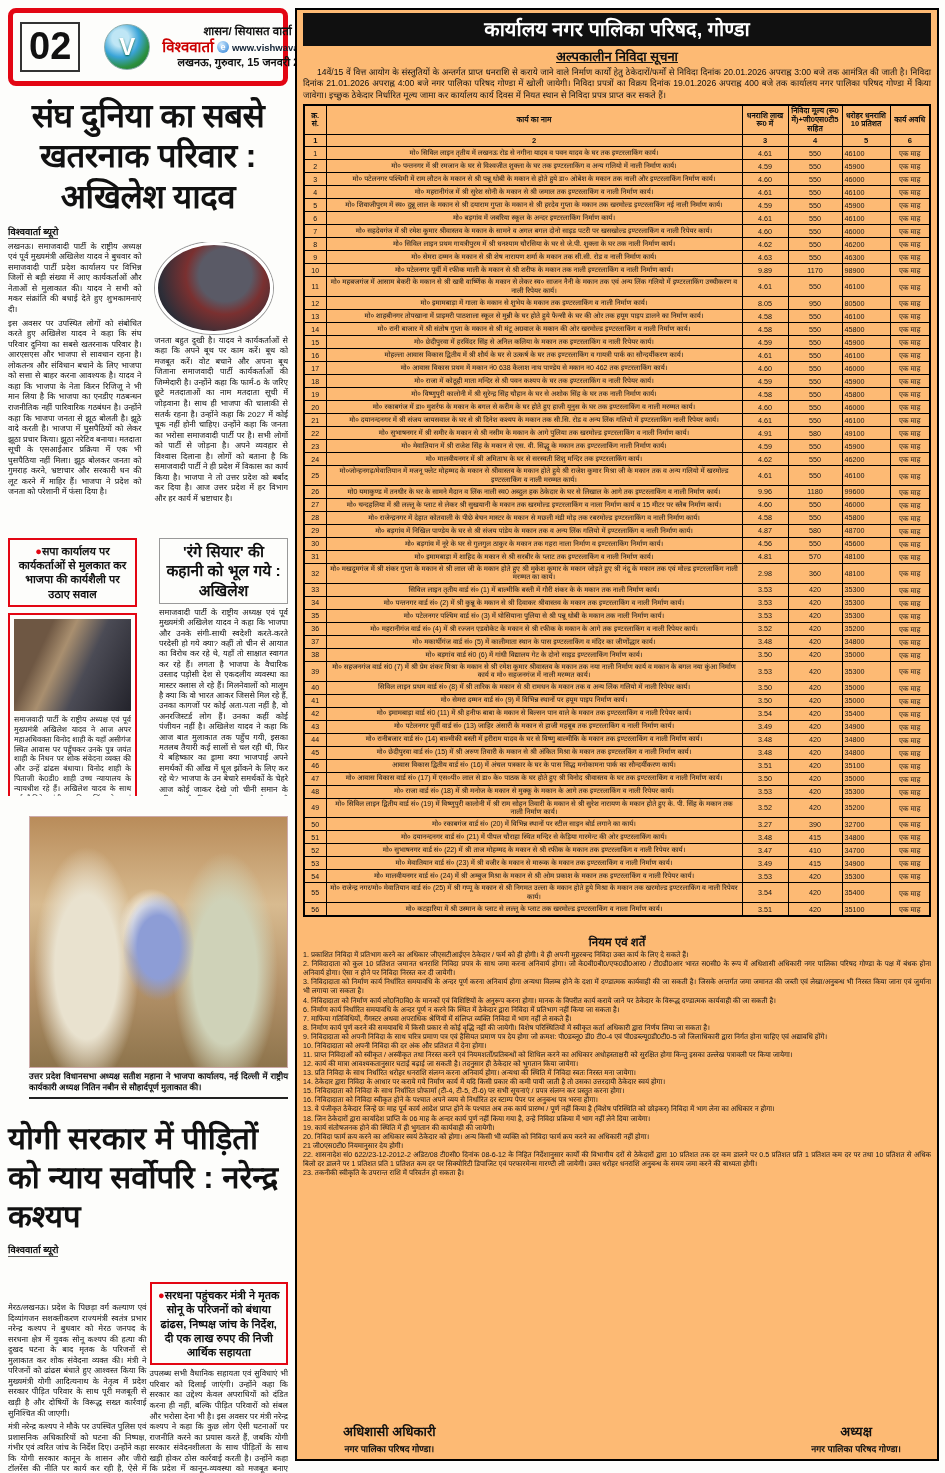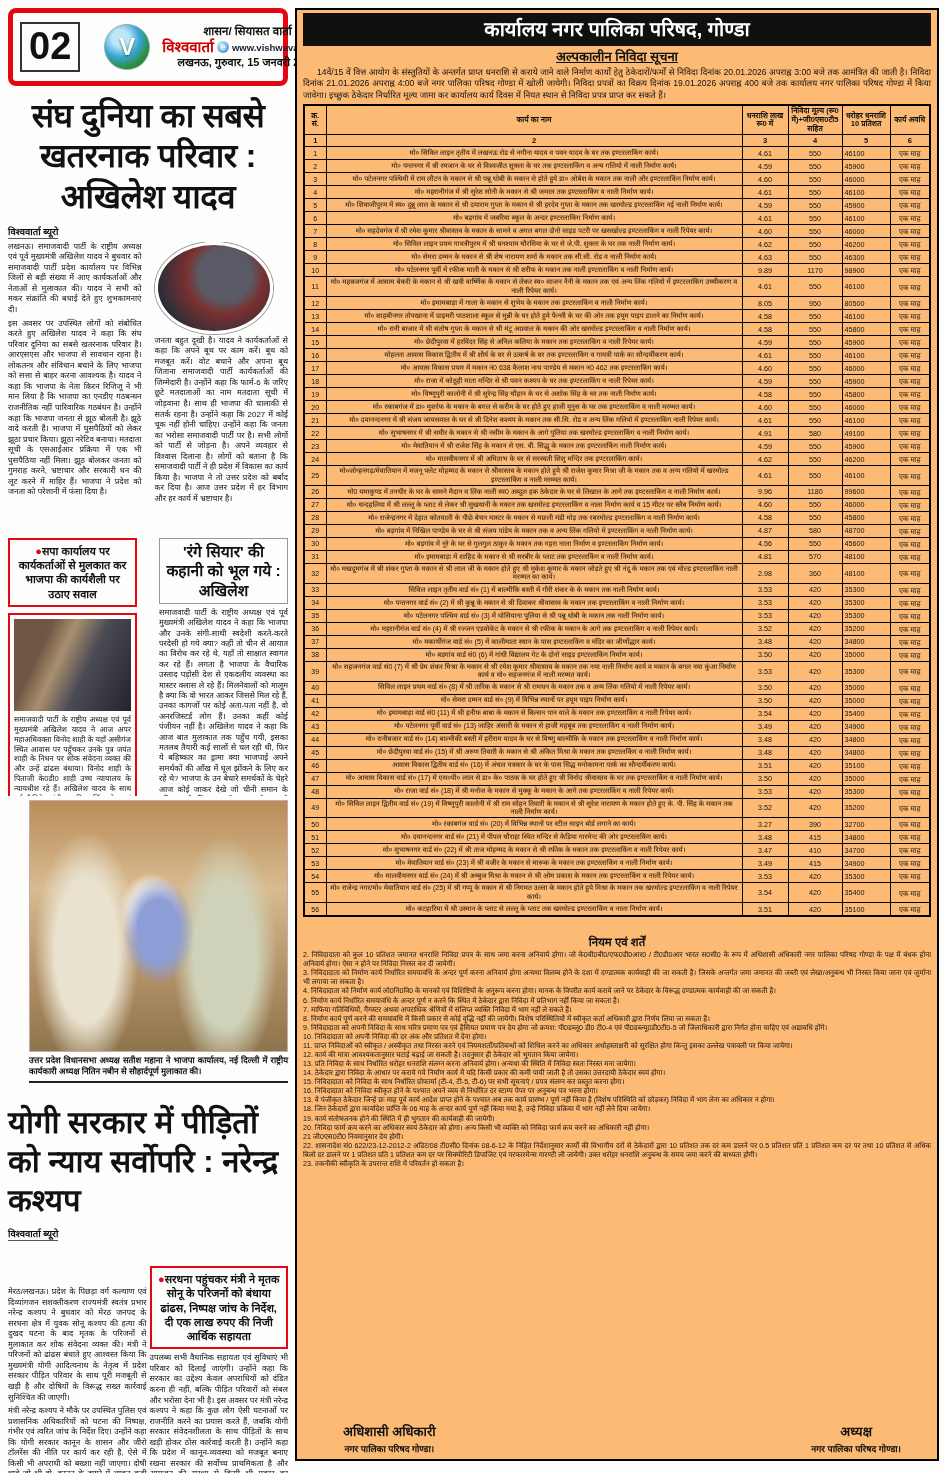--- a/index.html
+++ b/index.html
@@ -42,21 +42,21 @@
   .art1-grid>div{flex:1; min-width:0;}
   .red-box{border:2px solid var(--red); padding:4px 5px; font-size:11px; font-weight:bold; text-align:center; line-height:1.3;}
   .red-bullet{color:var(--red); font-size:11px;}
   .condolence{border:2px solid var(--red); padding:4px; margin-top:6px;}
   .condolence .ph{height:92px; background:linear-gradient(115deg,#6e5743 0 25%,#a98f6f 40%,#4b4b55 60%,#23232b 100%);}
   .condolence .cap{font-size:7.6px; line-height:1.3; text-align:justify; margin-top:4px;}
   .subhead{border:1px solid #999; padding:3px 4px; font-size:15.5px; font-weight:800; text-align:center; line-height:1.25; margin-bottom:4px;}
   .subtext{font-size:8px; line-height:1.3; text-align:justify; height:200px; overflow:hidden;}
 
   
-  .bigphoto{margin-top:4px;padding-left:21px;}
+  .bigphoto{margin-top:20px;padding-left:21px;}
   .bigphoto .ph{height:252px; border:1px solid #caa;
     background:
       radial-gradient(ellipse 60px 90px at 50% 52%, #8d9dd6 0 35%, transparent 60%),
       radial-gradient(ellipse 45px 55px at 47% 44%, #f5f2e8 0 40%, transparent 70%),
       radial-gradient(ellipse 70px 160px at 22% 60%, #e9e2cf 0 45%, transparent 75%),
       radial-gradient(ellipse 70px 160px at 76% 62%, #cfd2b8 0 45%, transparent 75%),
       linear-gradient(180deg,#b98c5a 0,#d8bb90 35%,#b29067 70%,#8d744c 100%);}
   .bigphoto .cap{font-size:8.4px; font-weight:bold; line-height:1.35; margin-top:3px; border-bottom:2px solid #222; padding-bottom:4px; text-align:justify;}
 
   
@@ -692,20 +692,21 @@
             <td class="c-amt3">35100</td>
             <td class="c-dur">एक माह</td>
           </tr>
         </tbody>
     </table>
 
     <div class="terms-wrap">
       <div class="terms-title">नियम एवं शर्तें</div>
       <div>
 
+          <div class="term">1. प्रकाशित निविदा में प्रतिभाग करने का अधिकार जीएसटीआईएन ठेकेदार / फर्म को ही होगी। वे ही अपनी मुहरबन्द निविदा उक्त कार्य के लिए दे सकते हैं।</div>
 
           <div class="term">2. निविदादाता को कुल 10 प्रतिशत जमानत धनराशि निविदा प्रपत्र के साथ जमा करना अनिवार्य होगा। जो के0वी0बी0/एफ0डी0आर0 / टी0डी0आर भारत स0सी0 के रूप में अधिशासी अधिकारी नगर पालिका परिषद गोण्डा के पक्ष में बंधक होना अनिवार्य होगा। ऐसा न होने पर निविदा निरस्त कर दी जायेगी।</div>
 
           <div class="term">3. निविदादाता को निर्माण कार्य निर्धारित समयावधि के अन्दर पूर्ण करना अनिवार्य होगा अन्यथा विलम्ब होने के दशा में दण्डात्मक कार्यवाही की जा सकती है। जिसके अन्तर्गत जमा जमानत की जब्ती एवं लेखा/अनुबन्ध भी निरस्त किया जाना एवं जुर्माना भी लगाया जा सकता है।</div>
 
           <div class="term">4. निविदादाता को निर्माण कार्य लो0नि0वि0 के मानकों एवं विशिष्टियों के अनुरूप करना होगा। मानक के विपरीत कार्य कराये जाने पर ठेकेदार के विरूद्ध दण्डात्मक कार्यवाही की जा सकती है।</div>
 
 
           <div class="term">6. निर्माण कार्य निर्धारित समयावधि के अन्दर पूर्ण न करने कि स्थित में ठेकेदार द्वारा निविदा में प्रतिभाग नहीं किया जा सकता है।</div>
 

